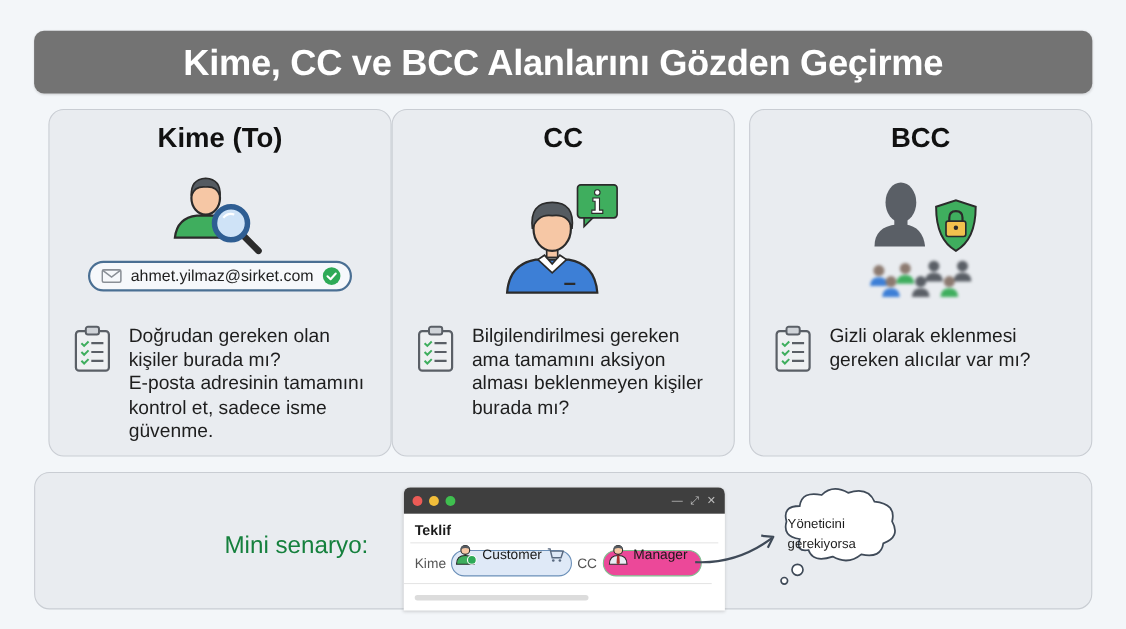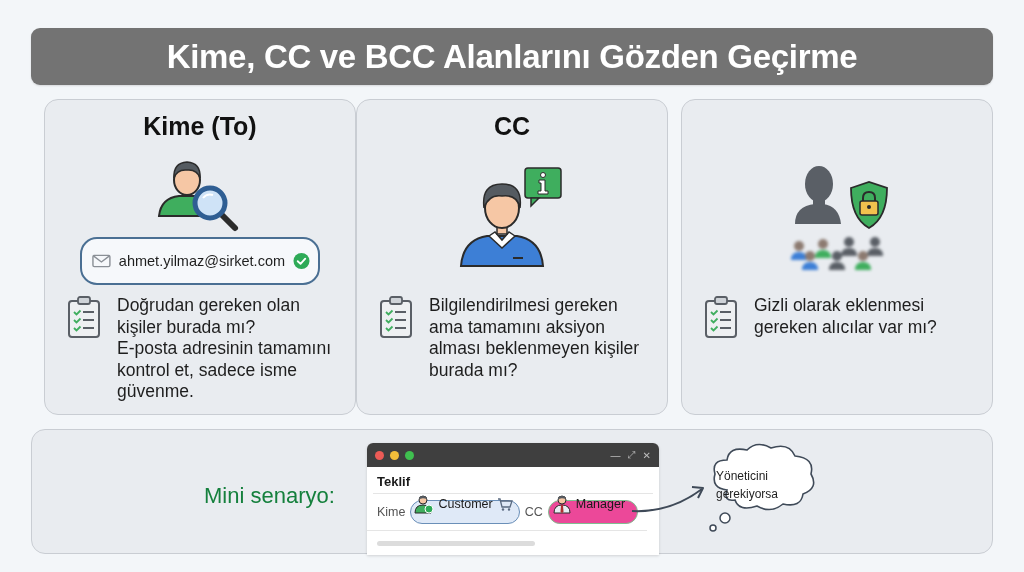--- a/index.html
+++ b/index.html
@@ -31,21 +31,21 @@
   .card-body {
     position: absolute; top: 195px; left: 22px; right: 14px;
     display: flex; gap: 16px;
   }
   .card-body .clip { flex: 0 0 34px; }
   .card-text { font-size: 17.5px; line-height: 21.5px; color: #1e1e1e; }
   .card-text .q { display: block; }
   .card-text .d { display: block; }
 
   .email-pill {
-    position: absolute; top: 137px; left: 35px; width: 240px; height: 48px;
+    position: absolute; top: 137px; left: 35px; width: 240px; height: 28px;
     border: 2px solid #4a6f93; border-radius: 17px; background: #f6f8fb;
     display: flex; align-items: center; padding: 0 8px 0 10px; gap: 8px;
   }
   .email-pill .addr { font-size: 14.5px; color: #1f1f1f; flex: 1; }
 
   .scenario {
     position: absolute; left: 31px; top: 429px; width: 962px; height: 125px;
     background: #e9ecf0; border: 1.5px solid #c9cdd3; border-radius: 14px;
   }
   .scenario-label {
@@ -153,20 +153,21 @@
       <path d="M7 33 l2.5 2.5 l4 -4" fill="none" stroke="#3fae5e" stroke-width="1.8"></path>
       <line x1="16" y1="33" x2="27" y2="33" stroke="#5a5f66" stroke-width="2"></line>
     </svg>
     <div class="card-text">
       <span class="q">Bilgilendirilmesi gereken ama tamamını aksiyon alması beklenmeyen kişiler burada mı?</span>
     </div>
   </div>
 </div>
 
 <div class="card" style="left:681px;">
+  <div class="card-title">BCC</div>
   <div class="card-illus" style="top:56px;">
     <svg width="120" height="124" viewBox="0 0 120 124">
       <path d="M18 68 Q18 50 38 48 L46 48 Q62 50 64 68 Z" fill="#5a5f66"></path>
       <ellipse cx="42" cy="28" rx="14" ry="18" fill="#5a5f66"></ellipse>
       <rect x="36" y="40" width="12" height="12" fill="#5a5f66"></rect>
       <path d="M74 32 L92 26 L110 32 Q110 62 92 72 Q74 62 74 32 Z" fill="#3fae5e" stroke="#2b2b2b" stroke-width="1.8"></path>
       <path d="M86 46 L86 42 Q86 36 92 36 Q98 36 98 42 L98 46" fill="none" stroke="#2b2b2b" stroke-width="2"></path>
       <rect x="83" y="45" width="18" height="14" rx="2" fill="#f2c14e" stroke="#2b2b2b" stroke-width="1.5"></rect>
       <circle cx="92" cy="51" r="2" fill="#2b2b2b"></circle>
       <g style="filter: blur(1.5px);">

